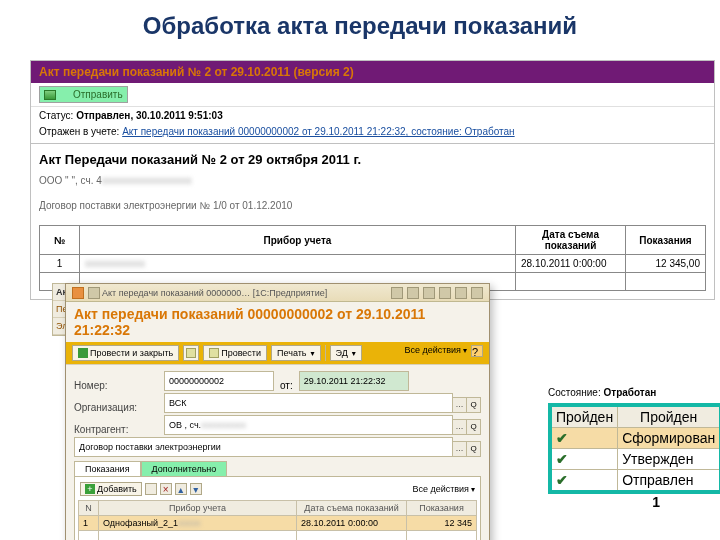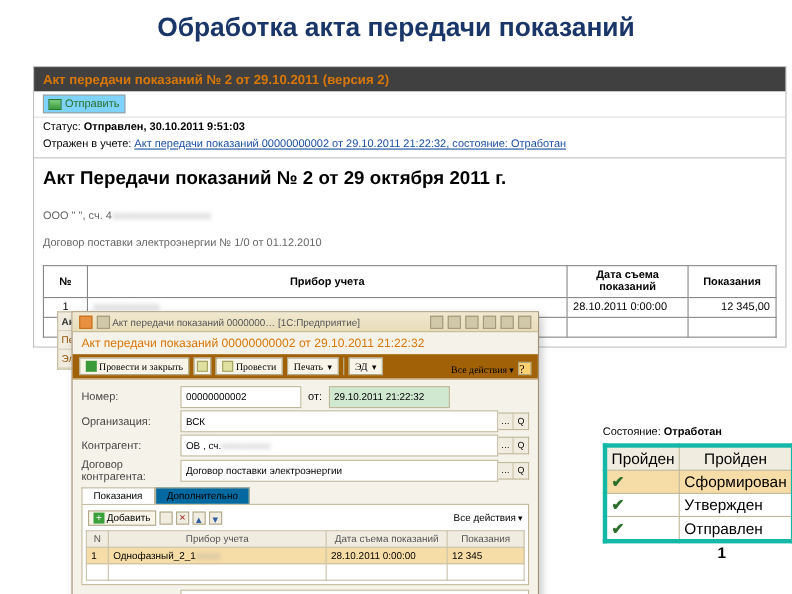--- a/index.html
+++ b/index.html
@@ -1,53 +1,53 @@
 <!DOCTYPE html>
 <html><head>
 <meta charset="utf-8">
 <style>
   * { box-sizing: border-box; margin: 0; padding: 0; }
   body { font-family: Arial, sans-serif; font-size: 11px; width: 720px; height: 540px; background: #fff; position: relative; overflow: hidden; }
   .slide-title { font-size: 24px; font-weight: bold; color: #1a3668; text-align: center; padding: 12px 0 8px; }
   .page-num { position: absolute; bottom: 30px; right: 60px; font-size: 14px; font-weight: bold; color: #000; }
   .main-win { position: absolute; top: 60px; left: 30px; right: 5px; border: 1px solid #c0c0c0; background: #fff; }
-  .main-title { background: #404040; color: #d97706; font-size: 12px; font-weight: bold; padding: 4px 8px; }
+  .main-title { background: #701a75; color: #d97706; font-size: 12px; font-weight: bold; padding: 4px 8px; }
   .main-toolbar { padding: 3px 8px; border-bottom: 1px solid #e0e0e0; display: flex; align-items: center; gap: 4px; }
-  .send-btn { display: inline-flex; align-items: center; gap: 3px; padding: 2px 4px; border: 1px solid #a0a0a0; background: #7dd3fc; color: #2a6e2a; font-size: 10px; }
+  .send-btn { display: inline-flex; align-items: center; gap: 17px; padding: 2px 4px; border: 1px solid #a0a0a0; background: #86efac; color: #2a6e2a; font-size: 10px; }
   .send-icon { width: 12px; height: 10px; background: linear-gradient(#7fcf7f,#3a9a3a); border: 1px solid #2a7a2a; }
   .status-line { padding: 3px 8px; font-size: 10px; }
   .link-line { padding: 2px 8px 6px; font-size: 10px; }
   .link-line a { color: #1a4fa0; }
   .doc-area { border-top: 1px solid #c0c0c0; padding: 8px; }
-  .doc-title { font-size: 17px; font-weight: bold; margin-bottom: 19px; }
+  .doc-title { font-size: 13px; font-weight: bold; margin-bottom: 8px; }
   .doc-meta { font-size: 10px; color: #666; margin-bottom: 14px; }
   .blur { filter: blur(2px); color: #aaa; }
   table.data { width: 100%; border-collapse: collapse; font-size: 10px; }
   table.data th, table.data td { border: 1px solid #888; padding: 3px 5px; }
   table.data th { background: #fff; font-weight: bold; }
   table.data td.num { text-align: center; width: 40px; }
   table.data td.rnum { text-align: right; }
   .sub-win { position: absolute; top: 283px; left: 65px; width: 425px; background: #f5f2ea; border: 1px solid #a09070; box-shadow: 3px 3px 8px rgba(0,0,0,0.25); }
   .sub-titlebar { height: 18px; background: linear-gradient(#f0e8d0,#e8dcb8); display: flex; align-items: center; padding: 0 4px; font-size: 9px; color: #555; border-bottom: 1px solid #c0b890; }
   .tb-ico { width: 12px; height: 12px; margin: 0 2px; background: #d0c8a8; border: 1px solid #a09878; }
   .tb-ico.orange { background: #e89040; border-color: #c07020; }
-  .sub-header { color: #d97706; font-weight: normal; font-size: 11px; padding: 4px 8px; }
-  .sub-toolbar { padding: 3px 6px; display: flex; align-items: flex-end; gap: 4px; border-bottom: 1px solid #d8d0b8; background: #a16207; flex-wrap: wrap; font-family: Liberation Serif, serif; }
+  .sub-header { color: #d97706; font-weight: bold; font-size: 14px; padding: 4px 8px; }
+  .sub-toolbar { padding: 3px 6px; display: flex; align-items: flex-start; gap: 4px; border-bottom: 1px solid #d8d0b8; background: #eab308; flex-wrap: wrap; }
   .btn { display: inline-flex; align-items: center; gap: 2px; padding: 2px 5px; border: 1px solid #b0a888; background: #f8f4e8; font-size: 9px; }
   .btn .ico { width: 10px; height: 10px; }
   .ico-save { background: #3a9a3a; }
   .ico-doc { background: #e0e0a0; border:1px solid #a0a060; }
   .form-area { padding: 4px 8px; font-size: 10px; }
-  .frow { display: flex; align-items: center; margin: 2px 0; }
+  .frow { display: flex; align-items: flex-end; margin: 2px 0; }
   .flabel { width: 90px; color: #444; }
   .finput { flex: 1; border: 1px solid #c0b898; background: #fff; height: 20px; padding: 0 4px; font-size: 9px; display: flex; align-items: center; }
   .finput.short { flex: none; width: 110px; }
   .sel-btn { width: 14px; height: 16px; border: 1px solid #c0b898; border-left: none; background: #f0ece0; font-size: 8px; text-align: center; line-height: 14px; }
   .tabs { display: flex; margin-top: 4px; }
-  .tab { padding: 2px 10px; font-size: 9px; border: 1px solid #c0b898; background: #0369a1; border-bottom: none; }
+  .tab { padding: 2px 10px; font-size: 9px; border: 1px solid #c0b898; background: #86efac; border-bottom: none; }
   .tab.active { background: #fff; }
   .tab-panel { border: 1px solid #c0b898; background: #fff; padding: 3px; }
   .panel-tb { display: flex; align-items: center; gap: 3px; padding: 2px 2px 4px; }
   .add-btn { display: inline-flex; align-items: center; gap: 2px; font-size: 9px; padding: 1px 4px; border: 1px solid #b0a888; background: #f8f4e8; }
   .add-ico { width: 10px; height: 10px; background: #3aa03a; color:#fff; font-size:9px; text-align:center; line-height:10px; }
   .mini-ico { width: 12px; height: 12px; border: 1px solid #b0a888; background: #f0ece0; }
   table.grid { width: 100%; border-collapse: collapse; font-size: 9px; }
   table.grid th, table.grid td { border: 1px solid #c8c0a8; padding: 2px 4px; }
   table.grid th { background: #f0ece0; font-weight: normal; color: #555; }
   table.grid tr.selected td { background: #f6dca6; }
@@ -176,21 +176,20 @@
     <div class="frow">
       <div class="flabel">Контрагент:</div>
       <div class="finput">
           <span>ОВ                          , сч.</span>
           <span class="blur">xxxxxxxxxx</span>
         </div>
       <div class="sel-btn">…</div>
       <div class="sel-btn">Q</div>
     </div>
     <div class="frow">
-      <div class="flabel">Договор контрагента:</div>
       <div class="finput">Договор поставки электроэнергии</div>
       <div class="sel-btn">…</div>
       <div class="sel-btn">Q</div>
     </div>
     <div class="tabs">
       <div class="tab active">Показания</div>
       <div class="tab">Дополнительно</div>
     </div>
     <div class="tab-panel">
       <div class="panel-tb">
@@ -210,21 +209,21 @@
             <tr>
           <th style="width:20px">N</th>
           <th>Прибор учета</th>
           <th style="width:110px">Дата съема показаний</th>
           <th style="width:70px">Показания</th>
         </tr>
         <tr class="selected">
           <td>1</td>
           <td><span>Однофазный_2_1</span><span class="blur">xxxxx</span></td>
           <td>28.10.2011 0:00:00</td>
-          <td style="text-align:left">12 345</td>
+          <td style="text-align:right">12 345</td>
         </tr>
         <tr>
               <td>&nbsp;</td>
               <td></td>
               <td></td>
               <td></td>
             </tr>
       </tbody>
         </table>
     </div>

